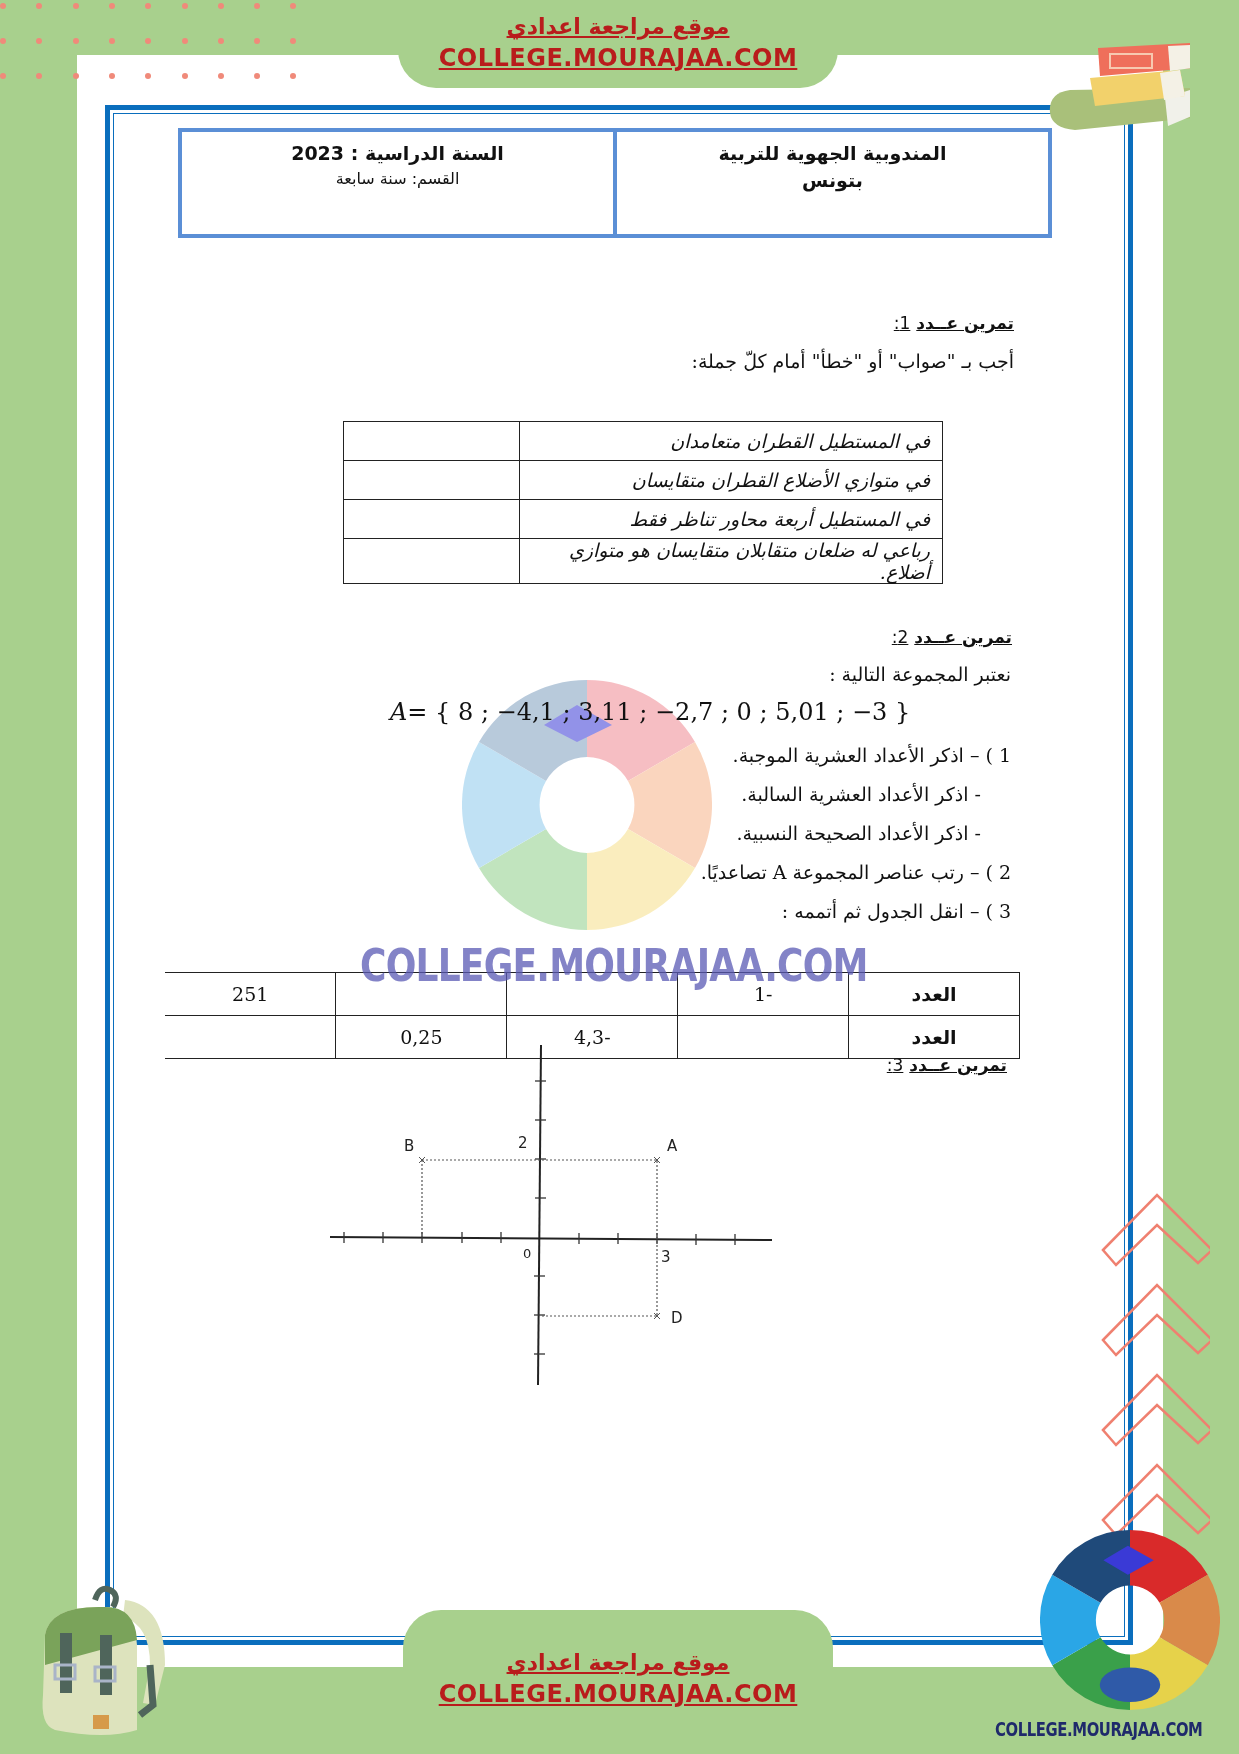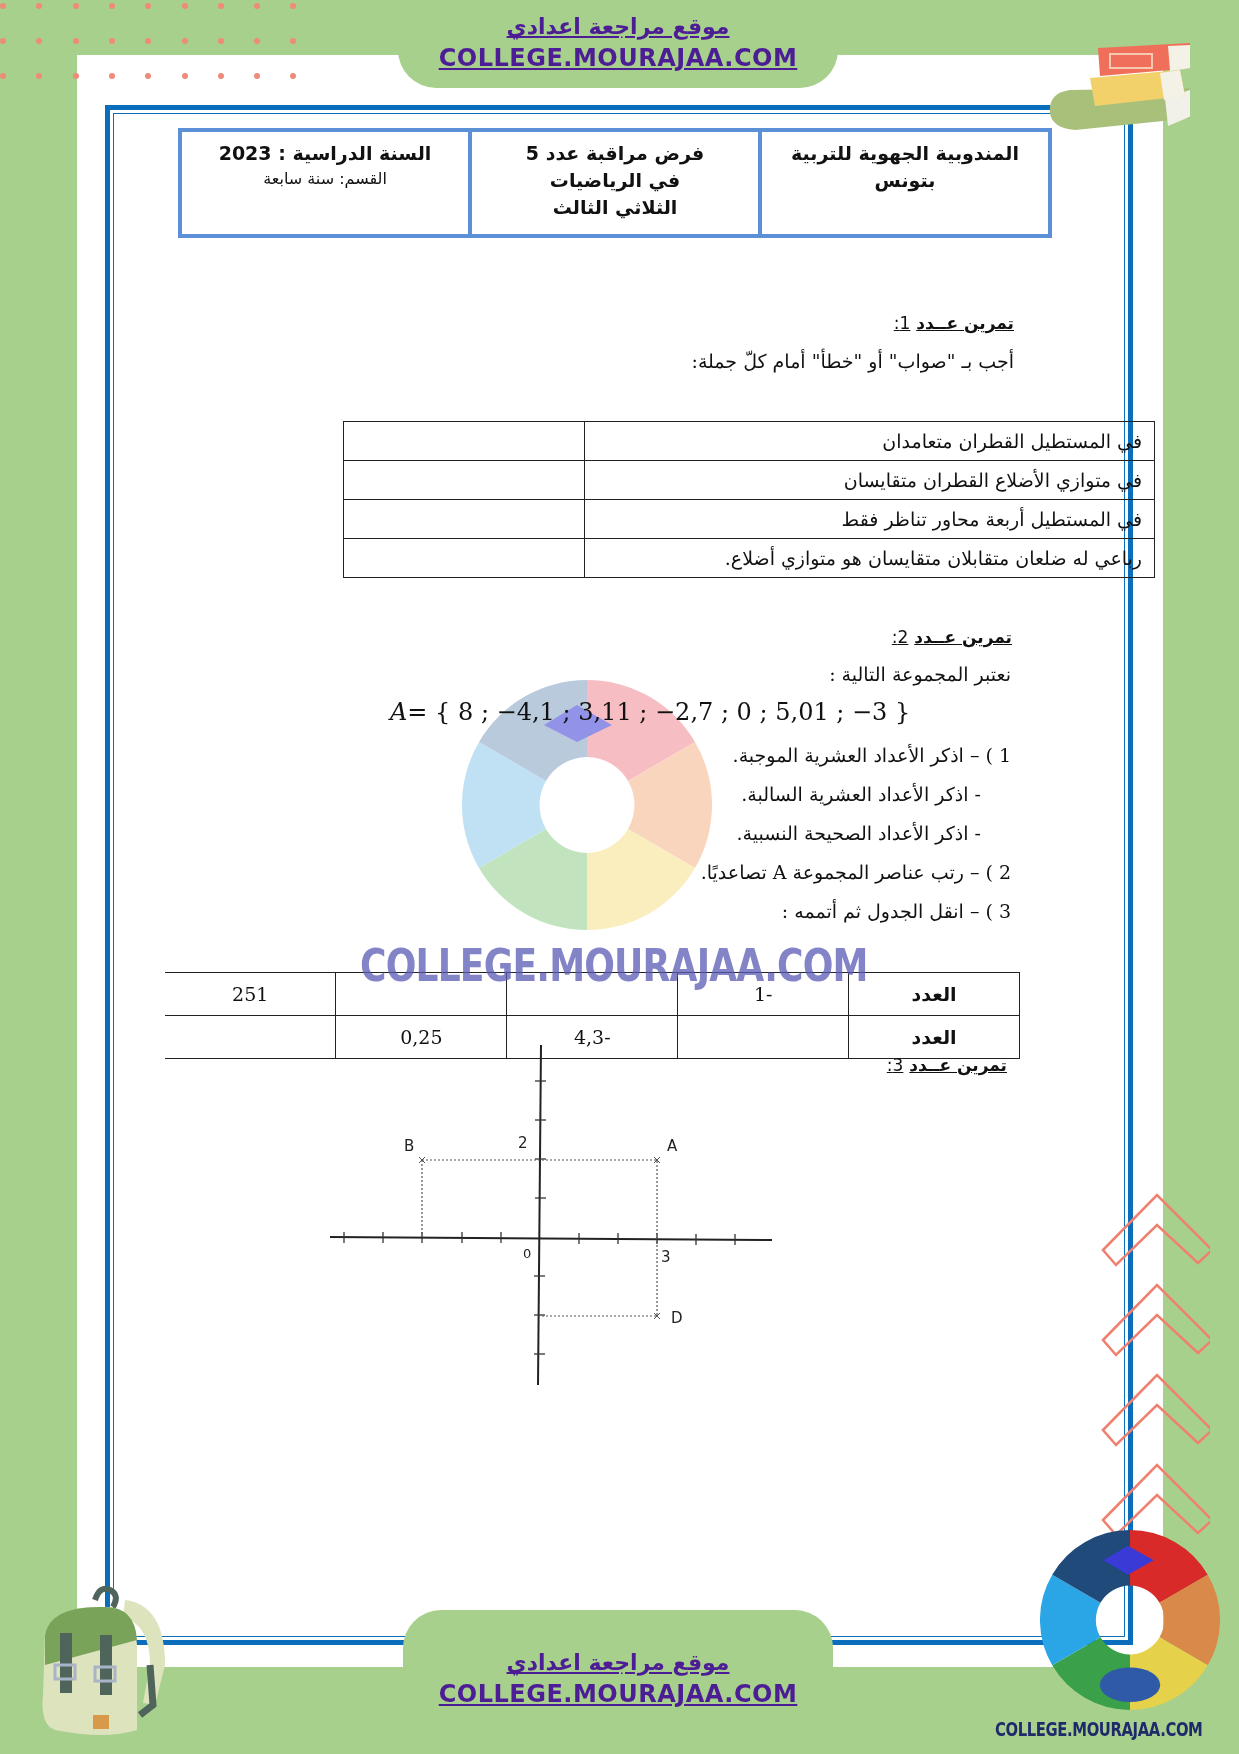--- a/index.html
+++ b/index.html
@@ -9,21 +9,21 @@
 
   .green { background: #a8d08d; position: absolute; }
   #top-band { left: 0; top: 0; width: 1239px; height: 55px; }
   #left-strip { left: 0; top: 0; width: 77px; height: 1754px; }
   #right-strip { left: 1163px; top: 0; width: 76px; height: 1754px; }
   #bottom-band { left: 0; top: 1667px; width: 1239px; height: 87px; }
 
   .dots { position: absolute; left: 0; top: 0; width: 300px; height: 85px; }
   .dot { position: absolute; width: 6px; height: 6px; border-radius: 50%; background: #f08a7a; }
 
-  .banner { position: absolute; background: #a8d08d; text-align: center; color: #4c1d95;
+  .banner { position: absolute; background: #a8d08d; text-align: center; color: #b91c1c;
             font-family: "DejaVu Sans", sans-serif; font-weight: bold; text-decoration: underline; }
   #top-banner { left: 398px; top: 0; width: 440px; height: 88px; border-radius: 0 0 38px 38px; padding-top: 12px; }
   #bottom-banner { left: 403px; top: 1610px; width: 430px; height: 144px; border-radius: 38px 38px 0 0; padding-top: 38px; }
   .banner .ar { font-size: 22px; line-height: 30px; }
   .banner .en { font-size: 24px; line-height: 32px; letter-spacing: 0.5px; }
 
   #frame { position: absolute; left: 105px; top: 105px; width: 1028px; height: 1540px;
            border: 5px solid #0a6ebd; }
   #frame::after { content: ""; position: absolute; left: 3px; top: 3px; right: 3px; bottom: 3px;
            border: 1px solid #0a6ebd; }
@@ -37,21 +37,21 @@
   .h-small { font-size: 16px; line-height: 24px; }
 
   .rtl { direction: rtl; text-align: right; position: absolute; }
   .ex-title { font-family: "DejaVu Sans", sans-serif; font-weight: bold; font-size: 17px; }
   .ex-title .u { text-decoration: underline; }
   .line { font-size: 19px; }
 
   table.grid { position: absolute; border-collapse: collapse; direction: rtl; }
   table.grid td { border: 1.5px solid #222; font-size: 19px; padding: 0 12px; height: 39px; }
 
-  #exercise1-table { left: 343px; top: 421px; width: 812px; }
+  #exercise1-table { left: 343px; top: 421px; width: 600px; font-style: italic; }
   #exercise1-table td.stmt { width: 478px; text-align: right; }
   #exercise1-table td.ans { width: 202px; }
 
   #exercise2-table { left: 165px; top: 972px; width: 855px; }
   #exercise2-table td { text-align: center; width: 171px; height: 43px; }
   #exercise2-table td.head { font-family: "DejaVu Sans", sans-serif; font-weight: bold; }
   #exercise2-table tr td:last-child { border-left: none; }
 
   #set-line { position: absolute; left: 390px; top: 698px; font-size: 24px; font-style: italic; direction: ltr; }
   #set-line .nums { font-style: normal; }
@@ -121,25 +121,20 @@
   <path d="M128 28 L152 27 L152 50 L130 53Z" fill="#f4f1e6"></path>
   <rect x="70" y="36" width="42" height="14" fill="none" stroke="#f7c9b0" stroke-width="2"></rect>
 </svg>
 
 <div id="header-table">
   <div class="cell">
     <div class="h-strong">المندوبية الجهوية للتربية</div>
     <div class="h-strong">بتونس</div>
   </div>
   <div class="cell">
-    <div class="h-strong">فرض مراقبة عدد 5</div>
-    <div class="h-strong">في الرياضيات</div>
-    <div class="h-strong">الثلاثي الثالث</div>
-  </div>
-  <div class="cell">
     <div class="h-strong">السنة الدراسية : 2023</div>
     <div class="h-small">القسم: سنة سابعة</div>
   </div>
 </div>
 
 <div class="rtl ex-title" style="right:225px; top:313px;">
   <span class="u">تمرين عــدد</span> <span class="u" style="font-weight:normal">1:</span>
 </div>
 <div class="rtl line" style="right:225px; top:350px;">أجب بـ "صواب" أو "خطأ" أمام كلّ جملة:</div>
 

